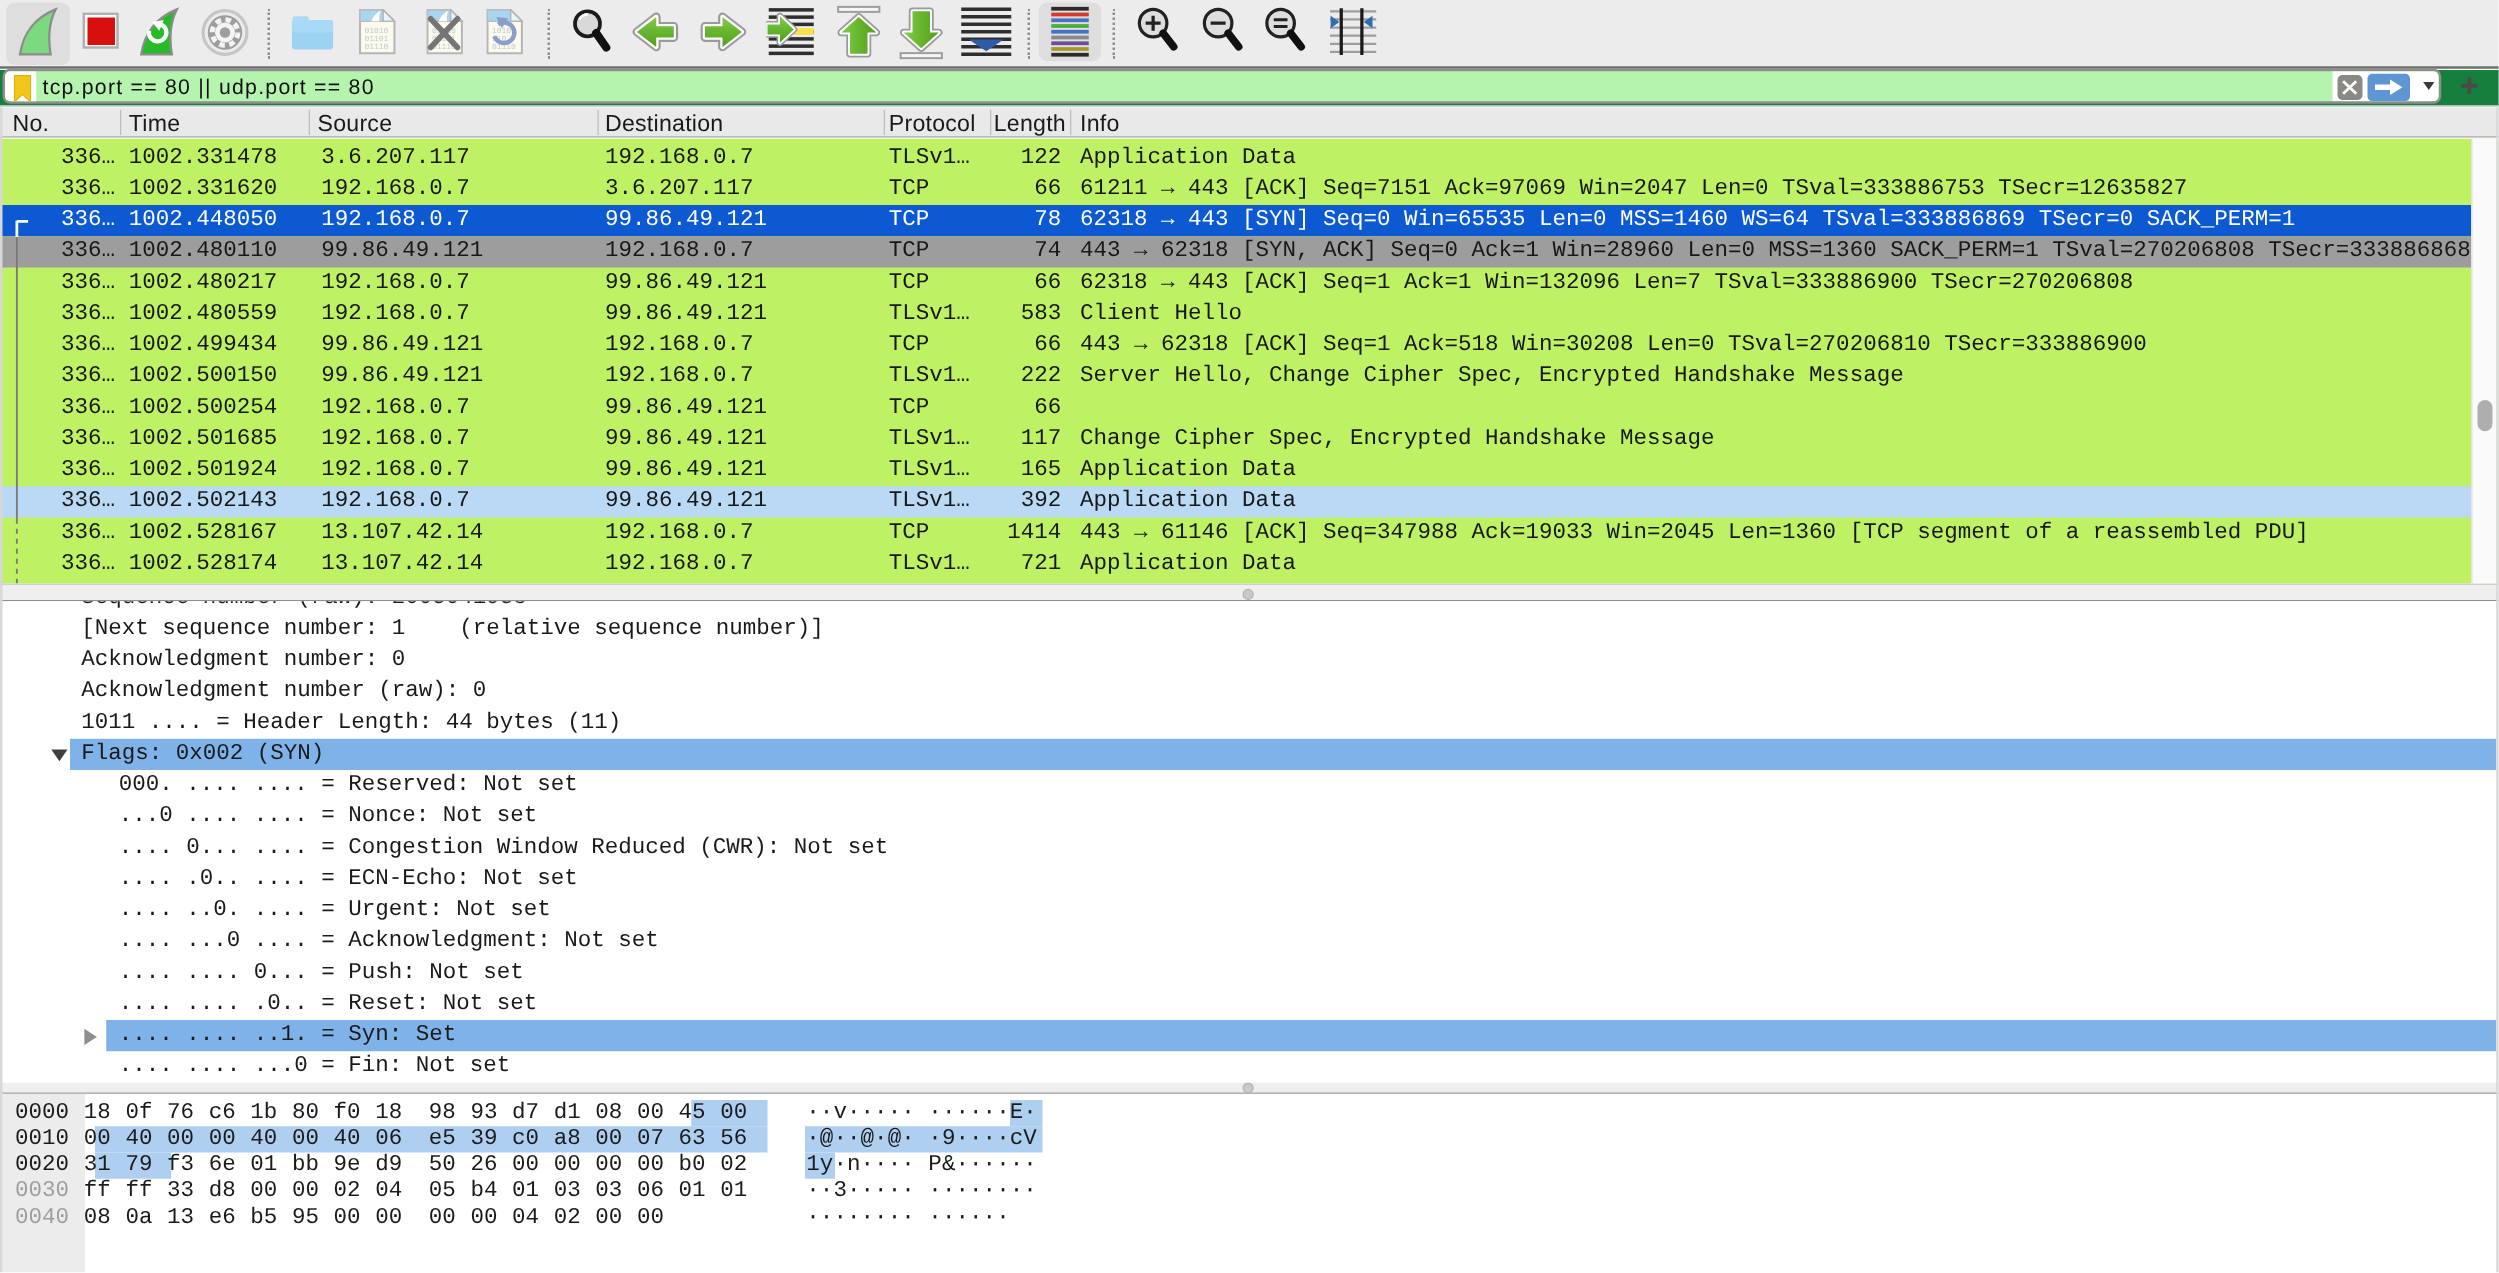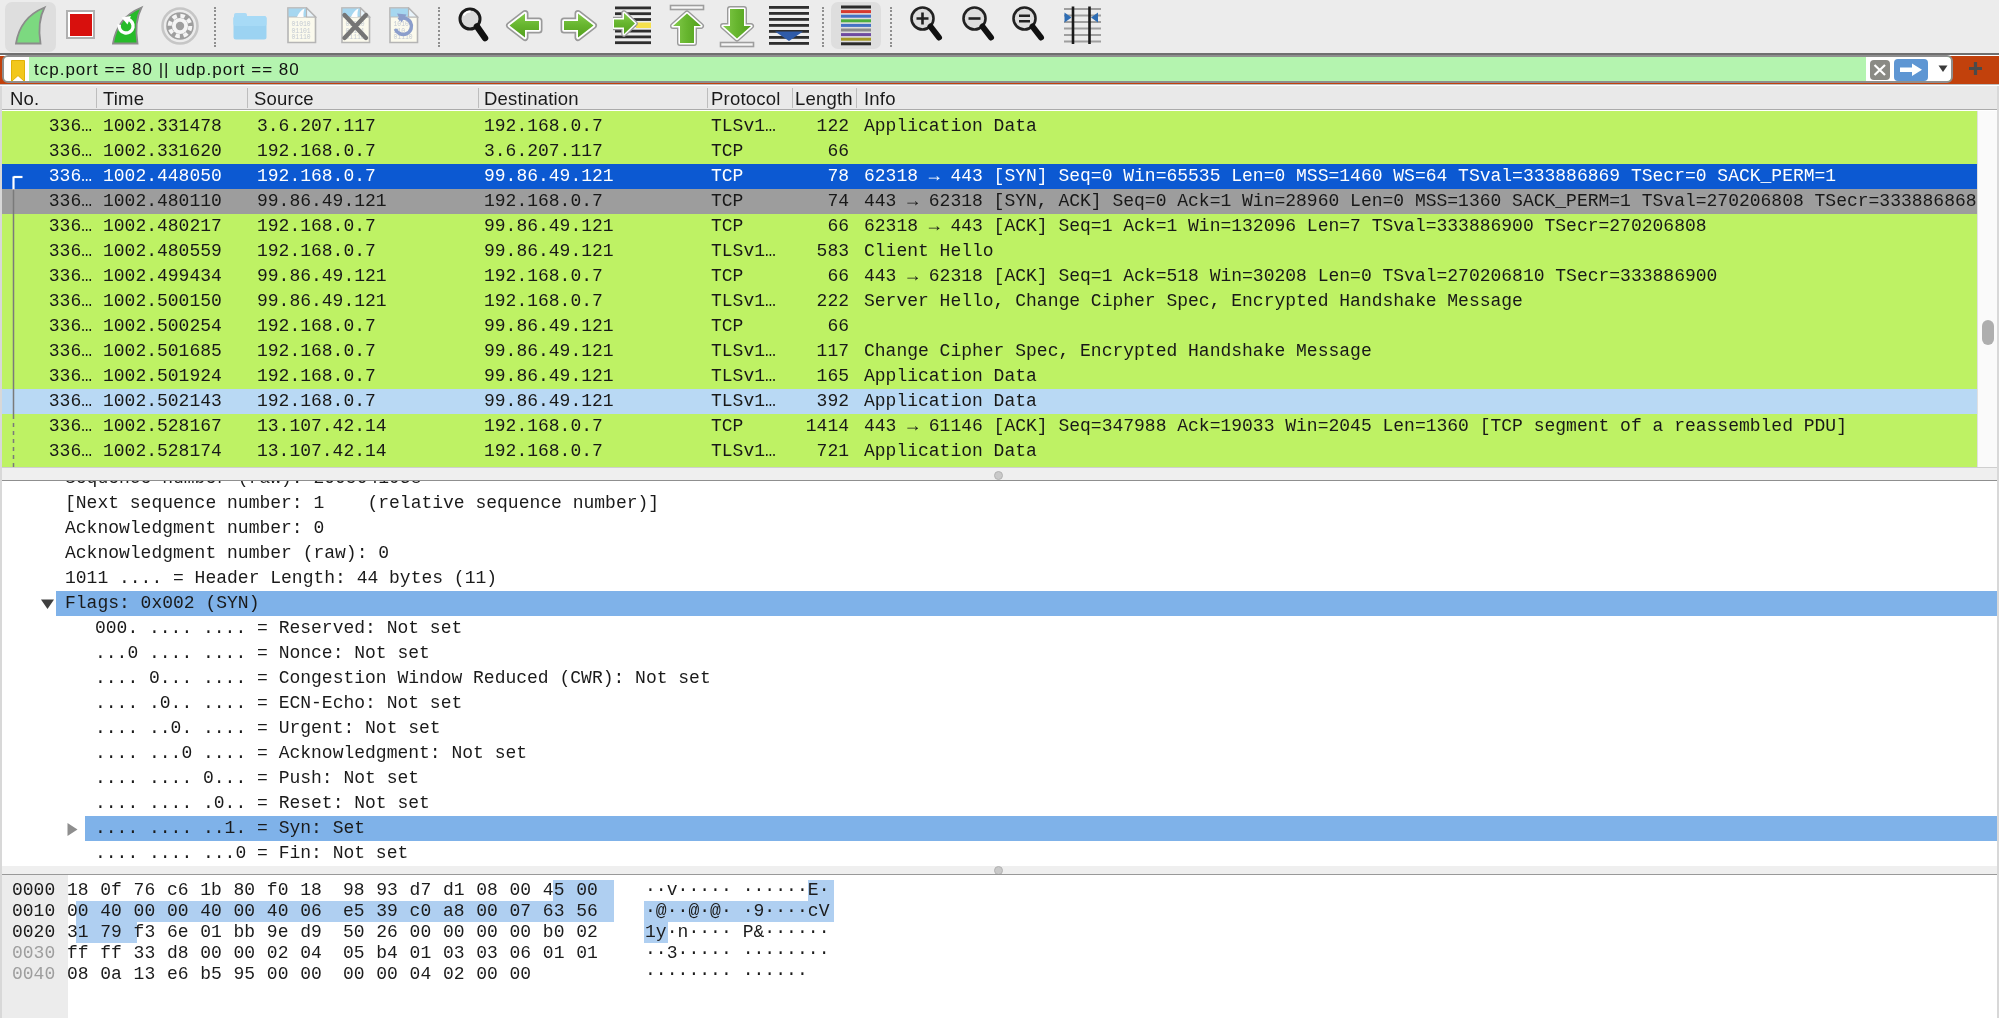--- a/index.html
+++ b/index.html
@@ -3,21 +3,21 @@
 <meta charset="utf-8">
 <style>
 *{margin:0;padding:0;box-sizing:border-box;}
 html,body{width:1999px;height:1018px;overflow:hidden;}
 body{position:relative;font-family:"Liberation Sans",sans-serif;background:#fff;color:#181818;}
 
 #toolbar{position:absolute;left:0;top:0;width:1999px;height:55px;background:#ececec;border-bottom:2px solid #6f6f6f;}
 .tsep{position:absolute;top:7px;height:40px;width:0;border-left:2px dotted #8f8f8f;}
 .activebg{position:absolute;background:#dedede;border-radius:7px;}
 
-#filterrow{position:absolute;left:0;top:56px;width:1999px;height:29px;background:#c2410c;border-bottom:1px solid #bdbdbd;}
+#filterrow{position:absolute;left:0;top:56px;width:1999px;height:29px;background:#15803d;border-bottom:1px solid #bdbdbd;}
 #filterbar{position:absolute;left:2px;top:-1px;width:1951px;height:28px;border:2px solid #8e8e8e;border-radius:6px;background:#b4f4af;overflow:hidden;}
 #fbwhite{position:absolute;left:0;top:0;width:25px;height:28px;background:#fff;}
 #fbtext{position:absolute;left:30px;top:2.5px;font-size:17px;color:#111;letter-spacing:1.0px;}
 
 
 #pheader{position:absolute;left:0;top:86px;width:1999px;height:24px;background:#e9e9e9;border-bottom:1.5px solid #ababab;font-size:18.5px;color:#1a1a1a;letter-spacing:0.2px;}
 #pheader span{position:absolute;top:2px;}
 .hsep{position:absolute;top:2px;height:20px;width:0;border-left:1.5px solid #bdbdbd;}
 #plist{position:absolute;left:0;top:111px;width:1999px;height:356px;background:#bef264;overflow:hidden;}
 .prow{position:absolute;left:0;width:1977px;height:25px;font-family:"Liberation Mono",monospace;font-size:18px;line-height:25px;white-space:pre;overflow:hidden;}
@@ -259,21 +259,21 @@
   <span style="left:864px;">Info</span>
   <div class="hsep" style="left:96px;"></div>
   <div class="hsep" style="left:247px;"></div>
   <div class="hsep" style="left:478px;"></div>
   <div class="hsep" style="left:707px;"></div>
   <div class="hsep" style="left:792px;"></div>
   <div class="hsep" style="left:856px;"></div>
 </div>
 <div id="plist">
 <div class="prow" style="top:3px;"><span class="cno">336…</span><span class="ctime">1002.331478</span><span class="csrc">3.6.207.117</span><span class="cdst">192.168.0.7</span><span class="cpro">TLSv1…</span><span class="clen">122</span><span class="cinf">Application Data</span></div>
-<div class="prow" style="top:28px;"><span class="cno">336…</span><span class="ctime">1002.331620</span><span class="csrc">192.168.0.7</span><span class="cdst">3.6.207.117</span><span class="cpro">TCP</span><span class="clen">66</span></div>
+<div class="prow" style="top:28px;"><span class="cno">336…</span><span class="ctime">1002.331620</span><span class="csrc">192.168.0.7</span><span class="cdst">3.6.207.117</span><span class="cpro">TCP</span><span class="clen">66</span><span class="cinf">61211 → 443 [ACK] Seq=7151 Ack=97069 Win=2047 Len=0 TSval=333886753 TSecr=12635827</span></div>
 <div class="prow" style="top:53px;background:#0c59d2;color:#fff;"><span class="cno">336…</span><span class="ctime">1002.448050</span><span class="csrc">192.168.0.7</span><span class="cdst">99.86.49.121</span><span class="cpro">TCP</span><span class="clen">78</span><span class="cinf">62318 → 443 [SYN] Seq=0 Win=65535 Len=0 MSS=1460 WS=64 TSval=333886869 TSecr=0 SACK_PERM=1</span></div>
 <div class="prow" style="top:78px;background:#9d9d9d;"><span class="cno">336…</span><span class="ctime">1002.480110</span><span class="csrc">99.86.49.121</span><span class="cdst">192.168.0.7</span><span class="cpro">TCP</span><span class="clen">74</span><span class="cinf">443 → 62318 [SYN, ACK] Seq=0 Ack=1 Win=28960 Len=0 MSS=1360 SACK_PERM=1 TSval=270206808 TSecr=3338868686193</span></div>
 <div class="prow" style="top:103px;"><span class="cno">336…</span><span class="ctime">1002.480217</span><span class="csrc">192.168.0.7</span><span class="cdst">99.86.49.121</span><span class="cpro">TCP</span><span class="clen">66</span><span class="cinf">62318 → 443 [ACK] Seq=1 Ack=1 Win=132096 Len=7 TSval=333886900 TSecr=270206808</span></div>
 <div class="prow" style="top:128px;"><span class="cno">336…</span><span class="ctime">1002.480559</span><span class="csrc">192.168.0.7</span><span class="cdst">99.86.49.121</span><span class="cpro">TLSv1…</span><span class="clen">583</span><span class="cinf">Client Hello</span></div>
 <div class="prow" style="top:153px;"><span class="cno">336…</span><span class="ctime">1002.499434</span><span class="csrc">99.86.49.121</span><span class="cdst">192.168.0.7</span><span class="cpro">TCP</span><span class="clen">66</span><span class="cinf">443 → 62318 [ACK] Seq=1 Ack=518 Win=30208 Len=0 TSval=270206810 TSecr=333886900</span></div>
 <div class="prow" style="top:178px;"><span class="cno">336…</span><span class="ctime">1002.500150</span><span class="csrc">99.86.49.121</span><span class="cdst">192.168.0.7</span><span class="cpro">TLSv1…</span><span class="clen">222</span><span class="cinf">Server Hello, Change Cipher Spec, Encrypted Handshake Message</span></div>
 <div class="prow" style="top:203px;"><span class="cno">336…</span><span class="ctime">1002.500254</span><span class="csrc">192.168.0.7</span><span class="cdst">99.86.49.121</span><span class="cpro">TCP</span><span class="clen">66</span></div>
 <div class="prow" style="top:228px;"><span class="cno">336…</span><span class="ctime">1002.501685</span><span class="csrc">192.168.0.7</span><span class="cdst">99.86.49.121</span><span class="cpro">TLSv1…</span><span class="clen">117</span><span class="cinf">Change Cipher Spec, Encrypted Handshake Message</span></div>
 <div class="prow" style="top:253px;"><span class="cno">336…</span><span class="ctime">1002.501924</span><span class="csrc">192.168.0.7</span><span class="cdst">99.86.49.121</span><span class="cpro">TLSv1…</span><span class="clen">165</span><span class="cinf">Application Data</span></div>
 <div class="prow" style="top:278px;background:#b9d9f4;"><span class="cno">336…</span><span class="ctime">1002.502143</span><span class="csrc">192.168.0.7</span><span class="cdst">99.86.49.121</span><span class="cpro">TLSv1…</span><span class="clen">392</span><span class="cinf">Application Data</span></div>

